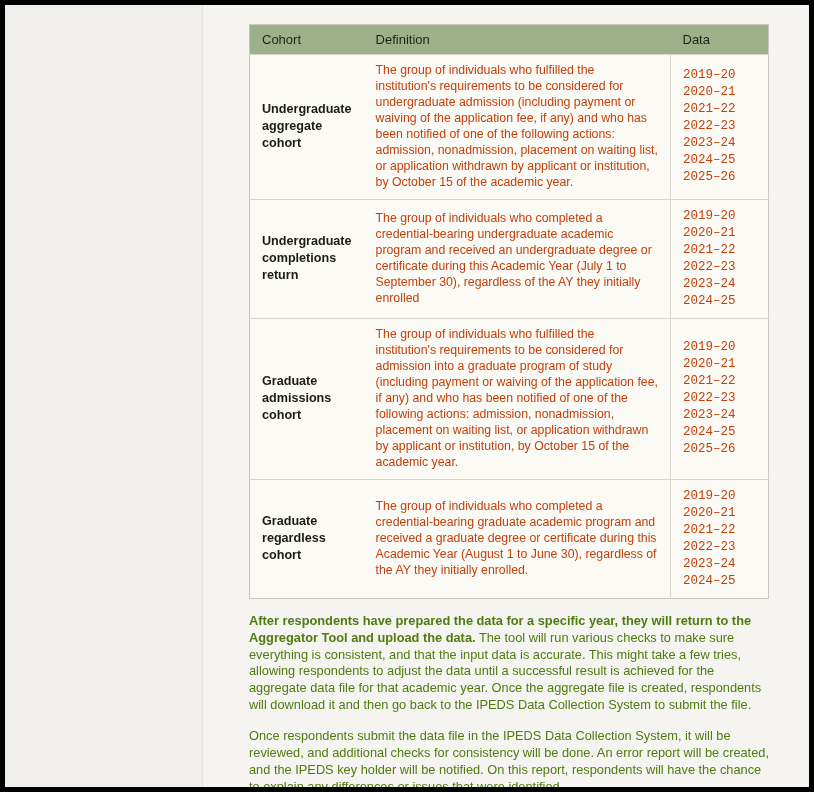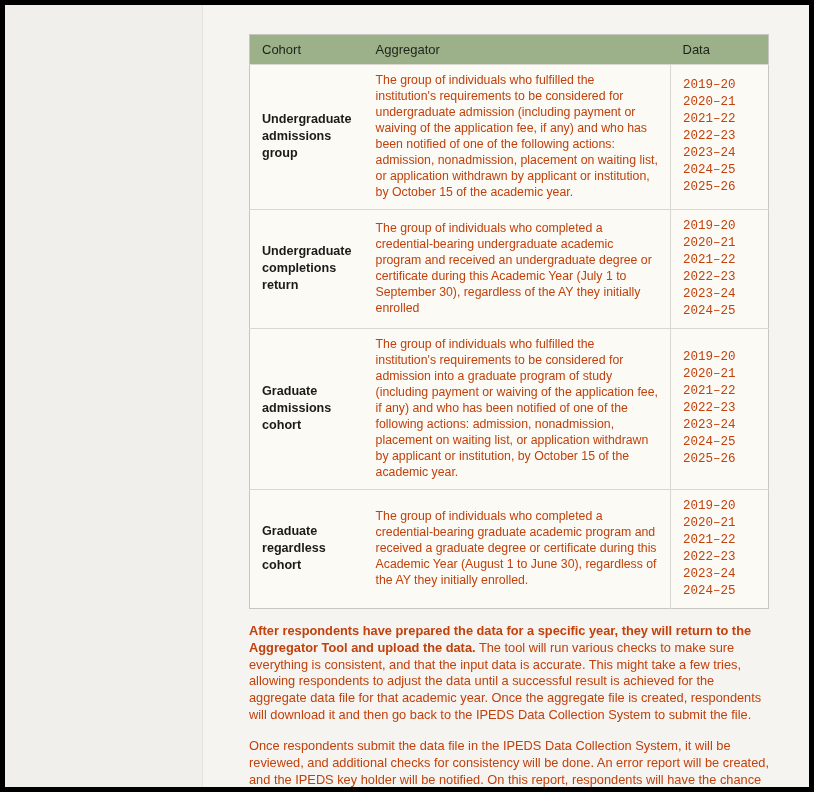--- a/index.html
+++ b/index.html
@@ -17,21 +17,21 @@
   body{font-family:"Liberation Sans", sans-serif; background:#ffffff; color:var(--ink);}
   .frame{
     width:814px;height:792px;border:5px solid #000;
     display:flex; overflow:hidden; background:var(--page-bg);
   }
   .left-rail{
     width:198px; flex:none; background:var(--rail-bg);
     border-right:1px solid #e4e3df;
   }
   .main{
-    flex:1; padding:29px 40px 0 46px; overflow:hidden;
+    flex:1; padding:19px 40px 0 46px; overflow:hidden;
   }
   table.cohort-table{
     width:100%; border-collapse:collapse; background:var(--table-bg);
     border:1px solid var(--outer-line);
   }
   thead th{
     background:var(--header-green);
     text-align:left; font-weight:400; font-size:13px; color:#1c2418;
     padding:7px 12px;
   }
@@ -47,43 +47,43 @@
   td.cohort-cell{
     font-weight:700; font-size:12.6px; line-height:1.35; color:#1b1b18;
   }
   td.definition-cell{ line-height:1.3; }
   td.years-cell{
     border-left:1px solid var(--line);
     font-size:12.5px;
   }
   td.years-cell div{ line-height:1.36;font-family:Liberation Mono, monospace; }
   .para{
-    font-size:12.8px; line-height:1.32; margin-top:14px; color:#c2410c;
+    font-size:12.8px; line-height:1.32; margin-top:14px; color:#4d7c0f;
     max-width:520px;
   }
   .para b{ font-weight:700; }
 </style>
 </head>
 <body>
 
 <div class="frame">
   <div class="left-rail"></div>
   <div class="main">
 
     <table class="cohort-table">
       <thead>
         <tr>
           <th class="cohort-h">Cohort</th>
-          <th class="definition-h">Aggregator</th>
+          <th class="definition-h">Definition</th>
           <th class="years-h">Data</th>
         </tr>
       </thead>
       <tbody>
           <tr>
-        <td class="cohort-cell">Undergraduate admissions group</td>
+        <td class="cohort-cell">Undergraduate aggregate cohort</td>
         <td class="definition-cell">The group of individuals who fulfilled the institution's requirements to be considered for undergraduate admission (including payment or waiving of the application fee, if any) and who has been notified of one of the following actions: admission, nonadmission, placement on waiting list, or application withdrawn by applicant or institution, by October 15 of the academic year.</td>
         <td class="years-cell">
               <div>2019–20</div>
               <div>2020–21</div>
               <div>2021–22</div>
               <div>2022–23</div>
               <div>2023–24</div>
               <div>2024–25</div>
               <div>2025–26</div>
             </td>

